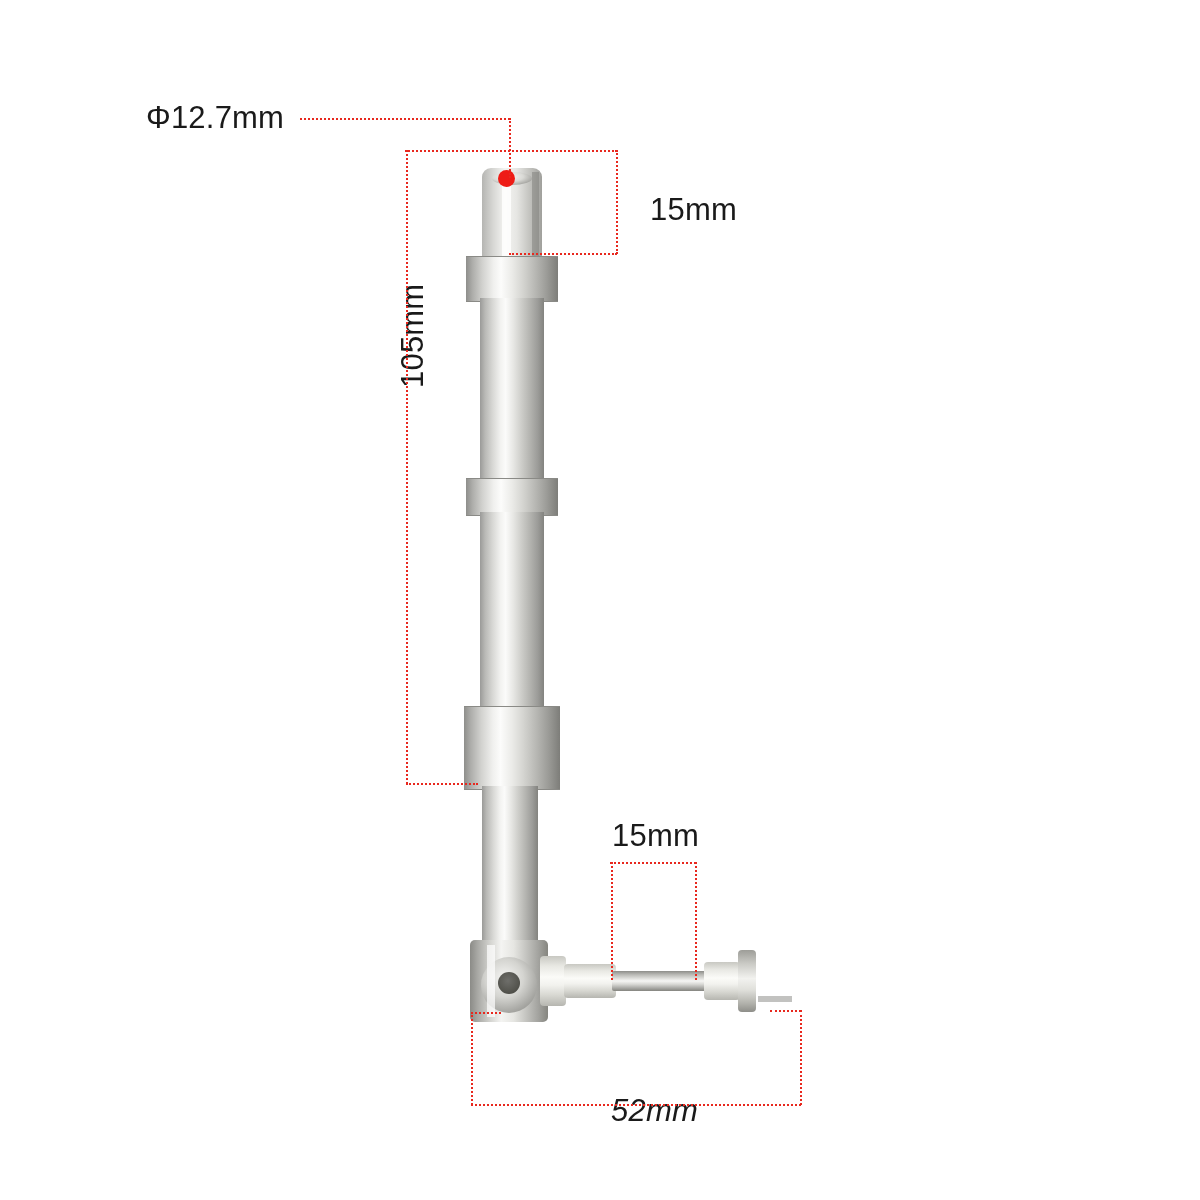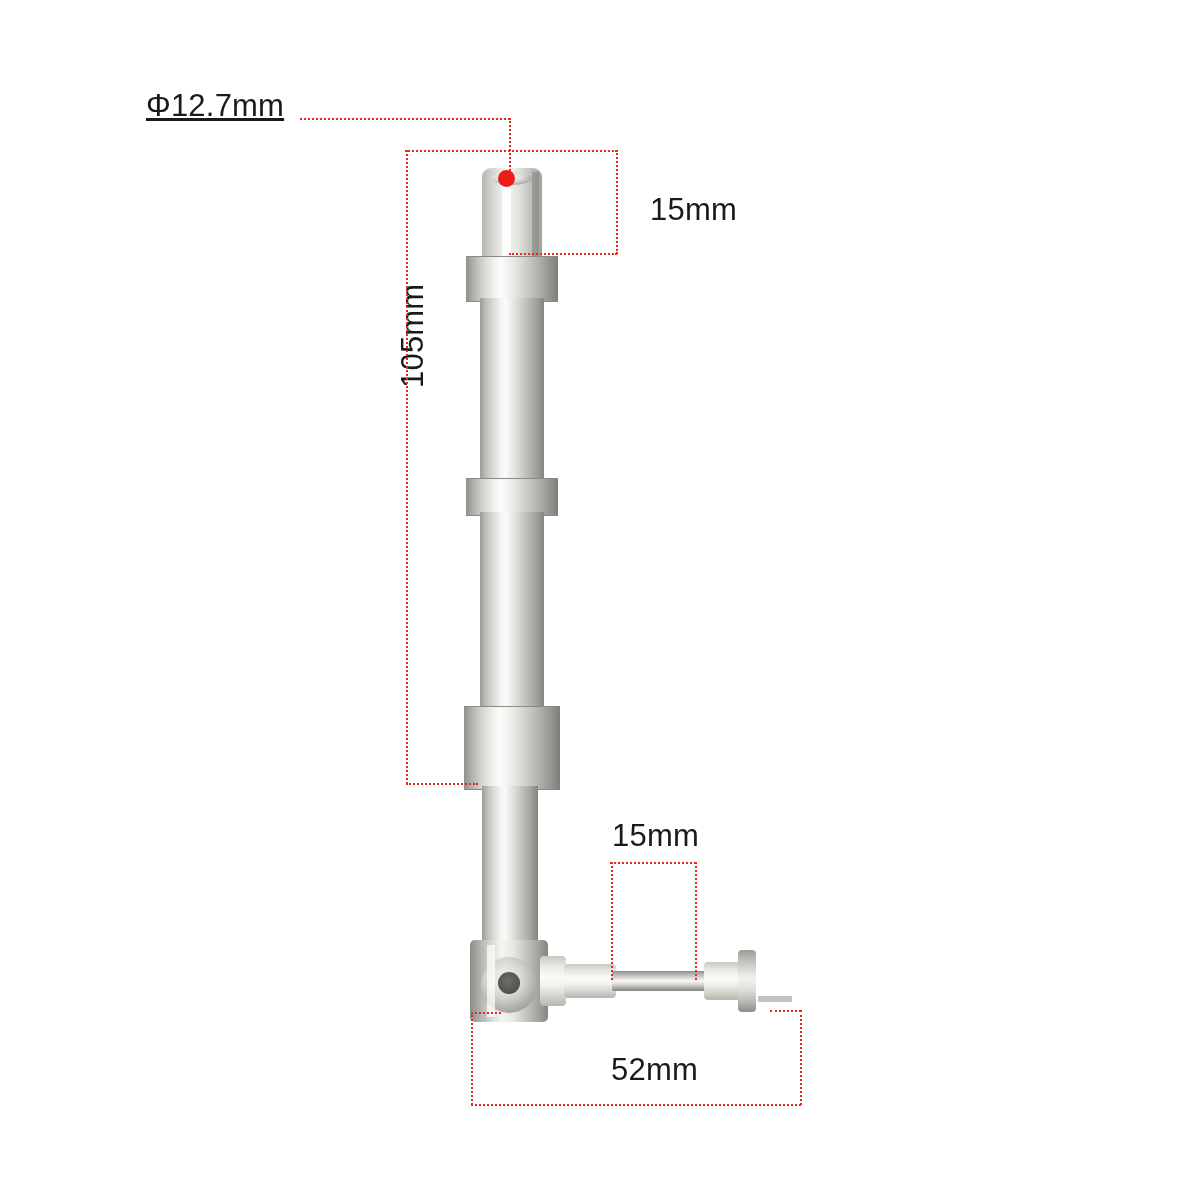--- a/index.html
+++ b/index.html
@@ -216,40 +216,40 @@
 
     <div class="part washer" style="left:738px; top:950px; width:18px; height:62px;"></div>
 
     <div class="part nut" style="left:754px; top:954px; width:42px; height:54px;"></div>
     <div class="hl" style="left:758px; top:962px; width:34px; height:6px; background:rgba(255,255,255,0.75);"></div>
     <div class="sh" style="left:758px; top:996px; width:34px; height:6px;"></div>
   </div>
 
   <div class="red-dot" style="left:498px; top:170px;"></div>
 
-  <div class="dim-label" style="left:146px; top:88px;text-decoration:underline;">Φ12.7mm</div>
+  <div class="dim-label" style="left:146px; top:100px;">Φ12.7mm</div>
 
   <div class="guide h" style="left:300px; top:118px; width:210px;"></div>
   <div class="guide v" style="left:509px; top:118px; height:60px;"></div>
 
   <div class="dim-label" style="left:650px; top:192px;">15mm</div>
 
   <div class="guide h" style="left:405px; top:150px; width:212px;"></div>
   <div class="guide v" style="left:616px; top:150px; height:104px;"></div>
   <div class="guide h" style="left:509px; top:253px; width:108px;"></div>
 
   <div class="dim-label vertical" style="left:395px; top:388px;">105mm</div>
   <div class="guide v" style="left:406px; top:150px; height:634px;"></div>
   <div class="guide h" style="left:406px; top:783px; width:72px;"></div>
 
   <div class="dim-label" style="left:612px; top:818px;">15mm</div>
   <div class="guide h" style="left:610px; top:862px; width:86px;"></div>
   <div class="guide v" style="left:611px; top:862px; height:118px;"></div>
   <div class="guide v" style="left:695px; top:862px; height:118px;"></div>
 
-  <div class="dim-label" style="left:611px; top:1052px;">52mm</div>
+  <div class="dim-label" style="left:611px; top:1093px;font-style:italic;">52mm</div>
   <div class="guide v" style="left:471px; top:1012px; height:93px;"></div>
   <div class="guide v" style="left:800px; top:1010px; height:95px;"></div>
   <div class="guide h" style="left:471px; top:1104px; width:330px;"></div>
   <div class="guide h" style="left:471px; top:1012px; width:30px;"></div>
   <div class="guide h" style="left:770px; top:1010px; width:31px;"></div>
 
 </div>
 
 </body></html>

